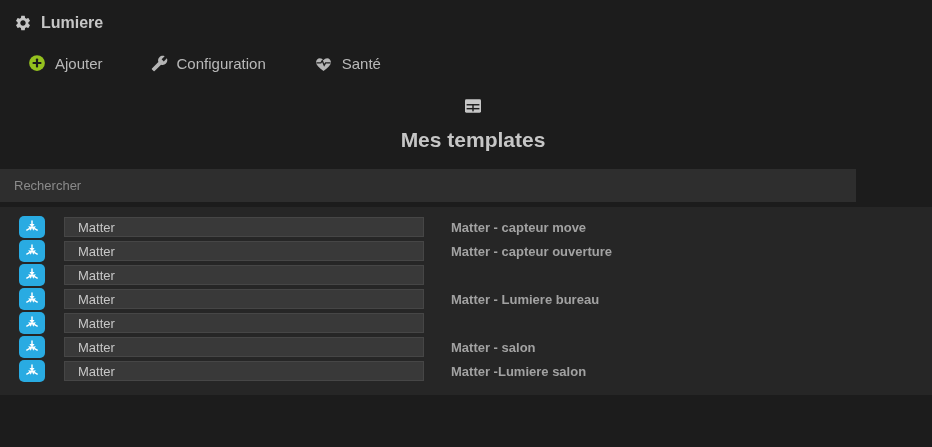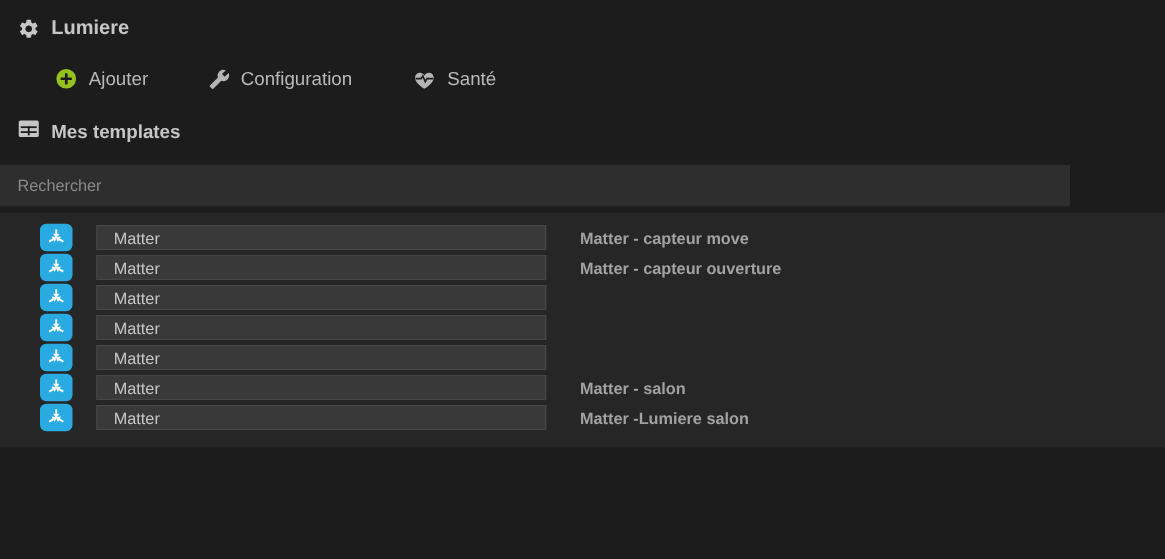--- a/index.html
+++ b/index.html
@@ -16,52 +16,52 @@
   .header{
     display:flex;align-items:center;gap:9px;
     padding:14px 0 0 14px;
     color:#c6c6c6;font-size:16px;font-weight:bold;
   }
   .header svg{display:block;}
 
   
   .menu{
     display:flex;gap:48px;
-    padding-left:44px;margin-top:21px;height:20px;
+    padding-left:28px;margin-top:21px;height:20px;
   }
   .menu-item{
     display:flex;align-items:center;gap:9px;
     color:#b9b9b9;font-size:15px;cursor:pointer;
   }
   .menu-item svg{display:block;}
 
   
   .section-title{
     display:flex;align-items:center;gap:9px;
     padding-left:14px;margin-top:22px;
-    color:#c6c6c6;font-size:15px;font-weight:bold;
+    color:#c6c6c6;font-size:21px;font-weight:bold;flex-direction:column;
   }
 
   
   .search{
     display:block;box-sizing:border-box;
     width:856px;height:33px;
     margin-top:17px;
     background:#2e2e2e;border:none;outline:none;
     padding:0 14px;
     color:#bbbbbb;font-size:13px;
     font-family:"Liberation Sans",sans-serif;
   }
   .search::placeholder{color:#8a8a8a;}
 
   
   .list{
     margin-top:5px;
     background:#262626;
-    padding:8px 0 12px 17px;
+    padding:8px 0 12px 4px;
     width:932px;box-sizing:border-box;
   }
   .row{
     display:flex;align-items:center;
     height:24px;
     padding-left:15px;
   }
   .row-icon{
     width:26px;height:22px;flex:0 0 26px;
     background:var(--matter-blue,#29abe2);
@@ -219,20 +219,21 @@
           <rect x="10.9" y="2.2" width="2.2" height="6"></rect>
           <path d="M8.2 7.6h7.6L12 12.8z"></path>
         </g>
         <g transform="rotate(240 12 12)">
           <rect x="10.9" y="2.2" width="2.2" height="6"></rect>
           <path d="M8.2 7.6h7.6L12 12.8z"></path>
         </g>
       </svg>
     </span>
     <input class="row-input" type="text" value="Matter" style="">
+    <span class="row-label">Matter - Lumiere bureau</span>
   </div>
 
   <div class="row">
     <span class="row-icon">
       <svg width="16" height="16" viewBox="0 0 24 24" fill="#ffffff">
         <g class="m-arrow-top">
           <rect x="10.9" y="2.2" width="2.2" height="6"></rect>
           <path d="M8.2 7.6h7.6L12 12.8z"></path>
         </g>
         <g transform="rotate(120 12 12)">

